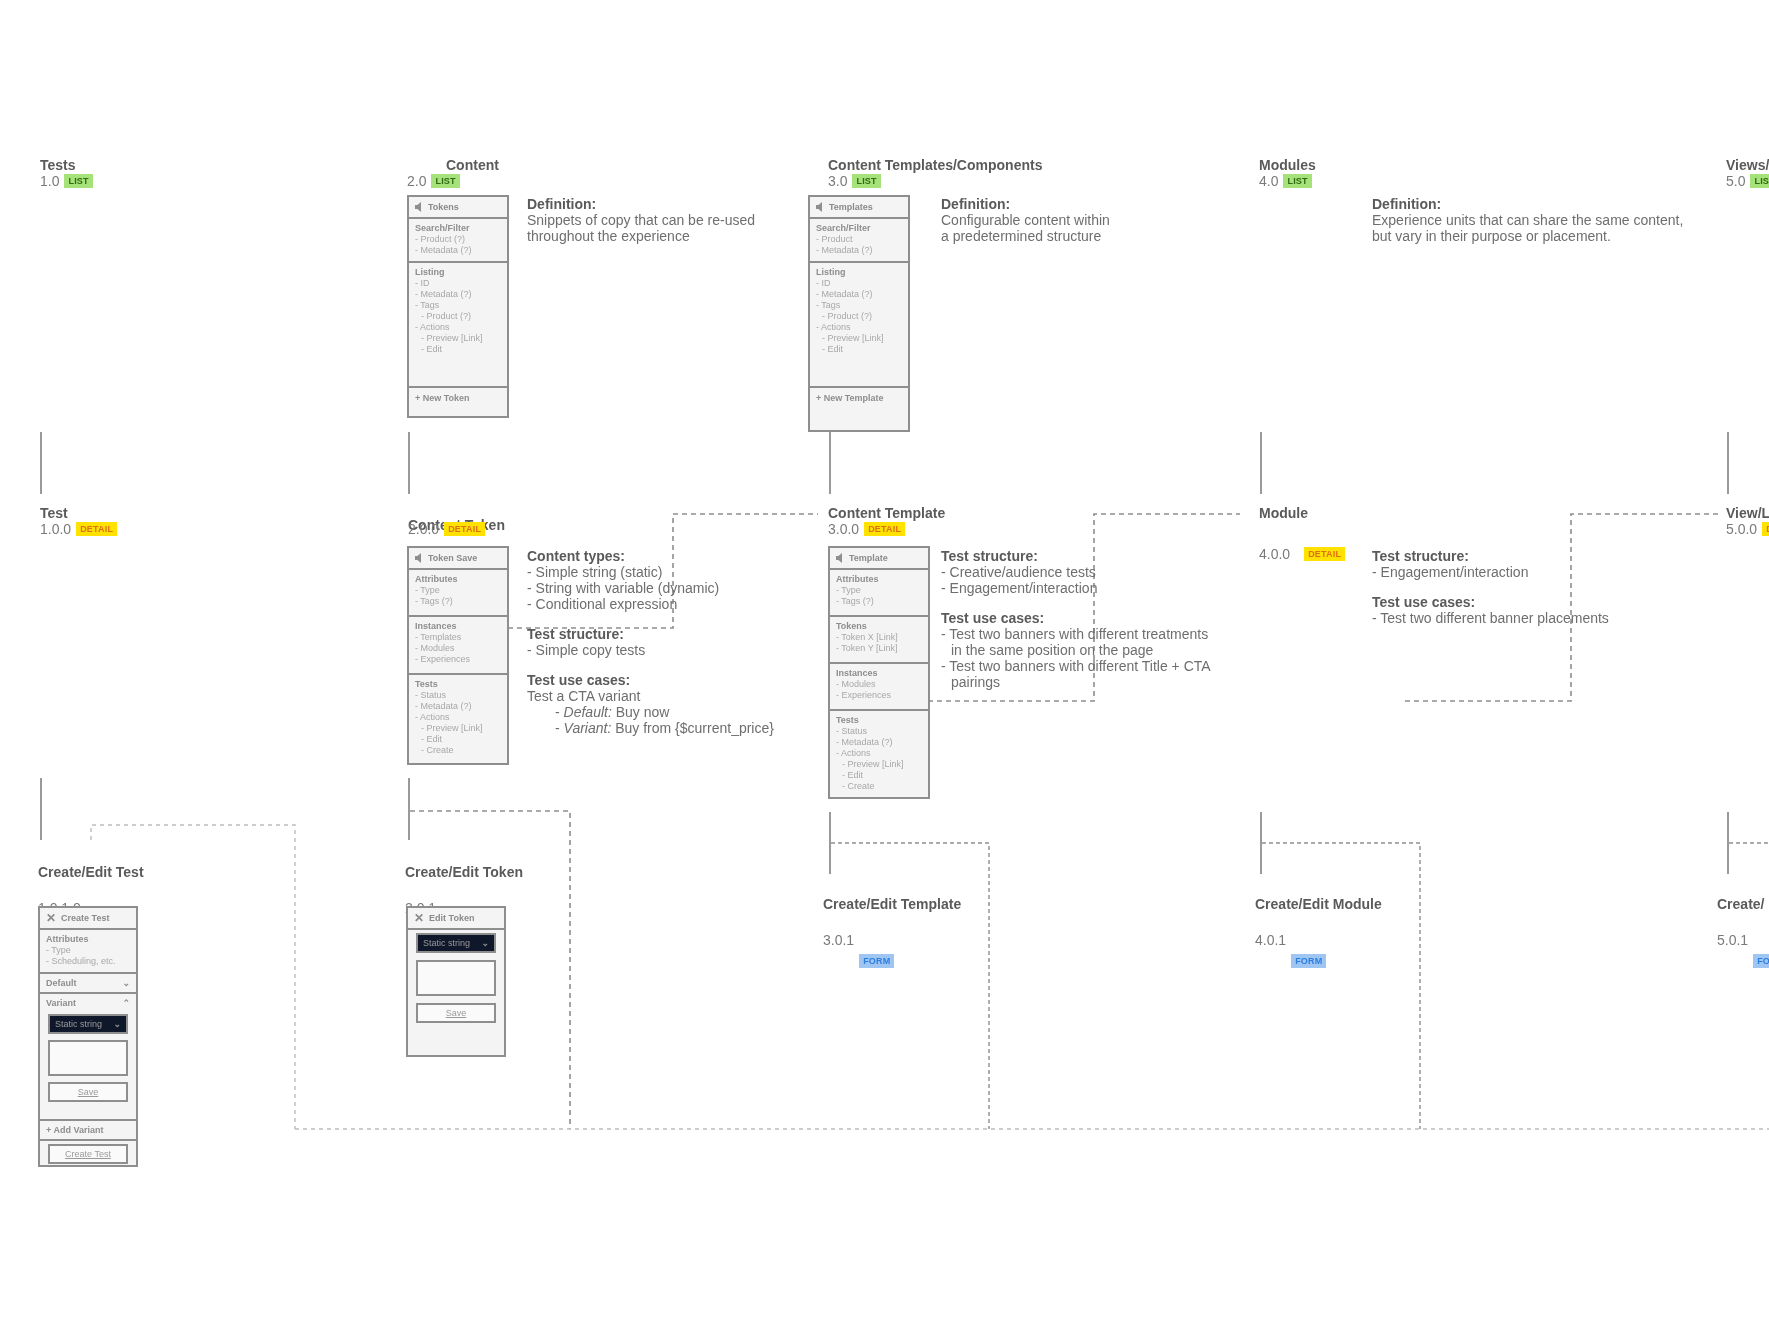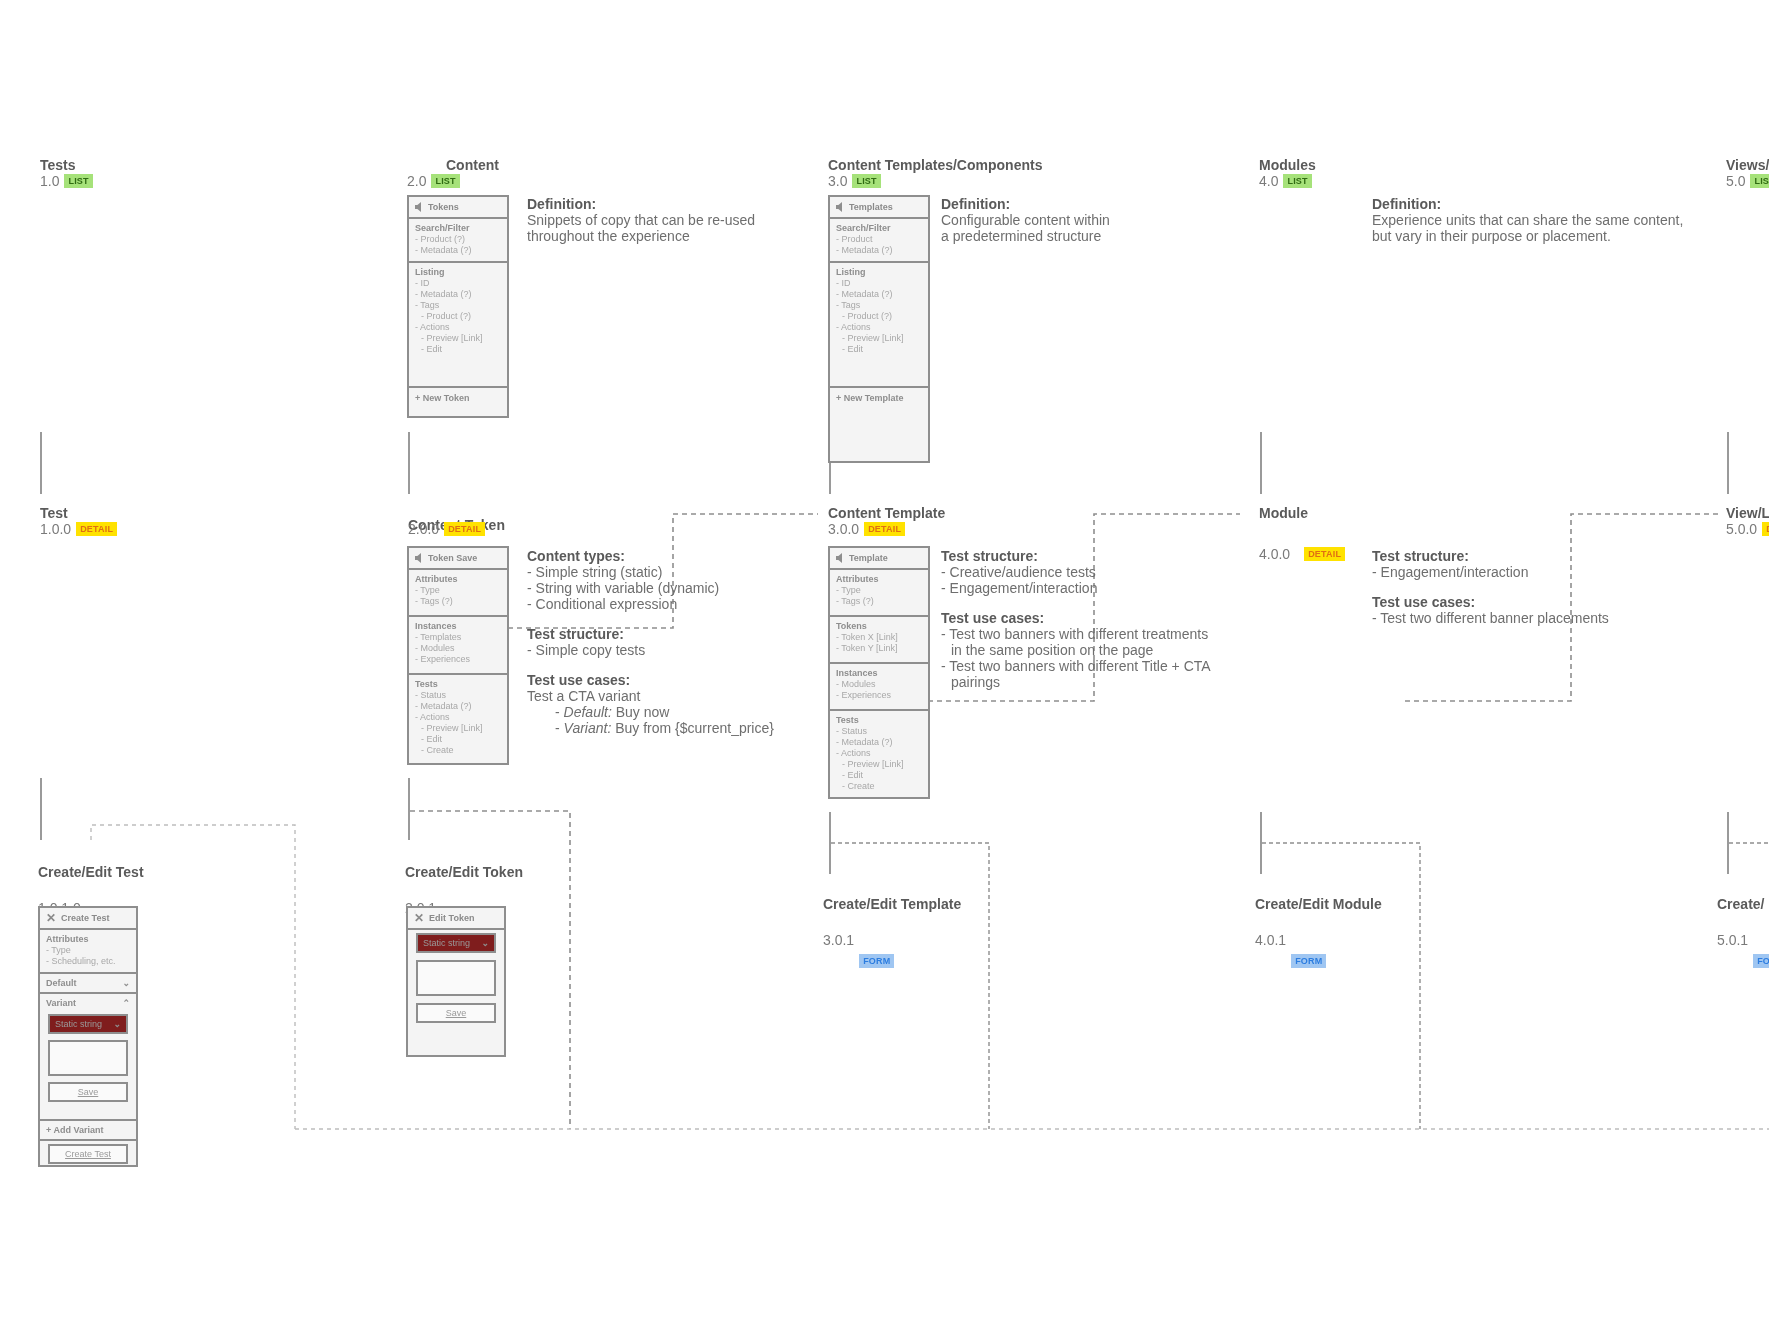--- a/index.html
+++ b/index.html
@@ -20,21 +20,21 @@
   .wf .sec{border-bottom:2px solid #8e8e8e;padding:4px 6px;}
   .wf .sec:last-child{border-bottom:none;}
   .wf .hdr{font-weight:bold;color:#8a8a8a;display:flex;align-items:center;height:20px;padding:0 6px;}
   .wf .sect{font-weight:bold;color:#8e8e8e;}
   .wf .i2{padding-left:6px;}
   .wf .foot{font-weight:bold;color:#8e8e8e;height:20px;display:flex;align-items:center;padding:0 6px;}
   .arrow-icon{display:inline-block;width:0;height:0;border-top:5px solid transparent;border-bottom:5px solid transparent;border-right:6px solid #8e8e8e;margin-right:1px;position:relative;}
   .arrow-icon::after{content:"";position:absolute;left:0;top:-2px;width:5px;height:4px;background:#8e8e8e;}
   .close-x{display:inline-block;font-size:12px;font-weight:bold;color:#8a8a8a;margin-right:5px;line-height:10px;}
   .btn{border:2px solid #8e8e8e;background:#fafafa;box-sizing:border-box;font-size:9px;color:#9a9a9a;display:flex;align-items:center;justify-content:center;text-decoration:underline;}
-  .sel{border:2px solid #8e8e8e;background:#7f1d1d;box-sizing:border-box;font-size:9px;color:#9a9a9a;display:flex;align-items:center;justify-content:space-between;padding:0 5px;}
+  .sel{border:2px solid #8e8e8e;background:#0f172a;box-sizing:border-box;font-size:9px;color:#9a9a9a;display:flex;align-items:center;justify-content:space-between;padding:0 5px;}
   .chev{font-size:9px;color:#8e8e8e;font-weight:bold;}
   .ta{border:2px solid #8e8e8e;background:#fafafa;box-sizing:border-box;}
   svg.connectors{position:absolute;left:0;top:0;}
 </style>
 </head>
 <body>
 
 <svg class="connectors" width="1769" height="1335">
 
   <line x1="41" y1="432" x2="41" y2="494" stroke="#9a9a9a" stroke-width="2"></line>
@@ -110,21 +110,21 @@
     <div>- Metadata (?)</div>
     <div>- Tags</div>
     <div class="i2">- Product (?)</div>
     <div>- Actions</div>
     <div class="i2">- Preview [Link]</div>
     <div class="i2">- Edit</div>
   </div>
   <div class="foot">+ New Token</div>
 </div>
 
-<div class="wf" style="left:828px;top:195px;width:102px;height:268px;">
+<div class="wf" style="left:808px;top:195px;width:102px;height:237px;">
   <div class="sec hdr">
       <span class="arrow-icon"></span>
       <span style="margin-left:6px;">Templates</span>
     </div>
   <div class="sec" style="height:34px;">
     <div class="sect">Search/Filter</div>
     <div>- Product</div>
     <div>- Metadata (?)</div>
   </div>
   <div class="sec" style="height:115px;">

